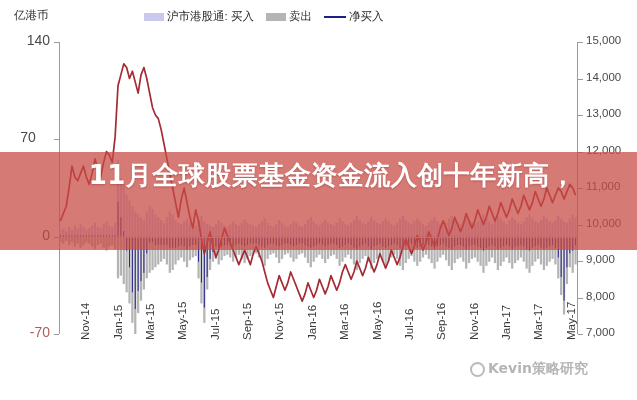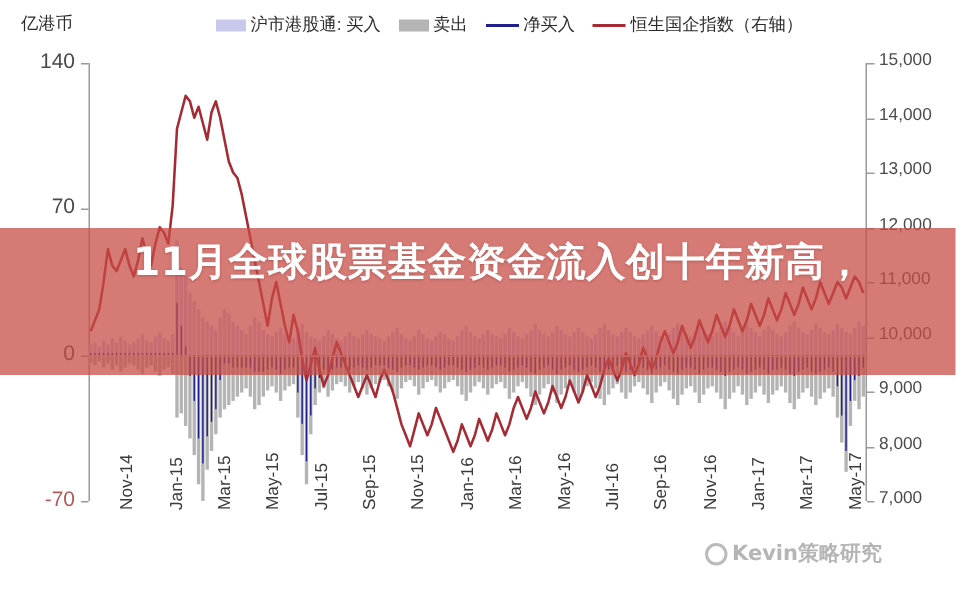--- a/index.html
+++ b/index.html
@@ -91,24 +91,20 @@
       <span class="sw" style="background:#c9c9ee"></span>
       <span class="txt">沪市港股通: 买入</span>
     </span>
     <span class="grp">
       <span class="sw" style="background:#b4b4b4"></span>
       <span class="txt">卖出</span>
     </span>
     <span class="grp">
       <span class="ln" style="border-top-color:#1f1f8c"></span>
       <span class="txt">净买入</span>
-    </span>
-    <span class="grp">
-      <span class="ln" style="border-top-color:#a52a33"></span>
-      <span class="txt">恒生国企指数（右轴）</span>
     </span>
   </div>
 
   <div class="axis-line yl-axis"></div>
   <div class="axis-line yr-axis"></div>
 
   <div id="plot">
     <svg id="plot-svg" width="518" height="292" viewBox="0 0 518 292" xmlns="http://www.w3.org/2000/svg">
       <g id="g-sell">
           <rect x="0.32" y="194.67" width="2.24" height="5.56" fill="#b4b4b4"></rect>
@@ -657,21 +653,21 @@
           <rect x="516.09" y="194.67" width="0.94" height="8.34" fill="#1f1f8c"></rect>
         </g>
       <path id="p-hsce" fill="none" stroke="#a52a33" stroke-width="1.7" stroke-linejoin="round" d="M1.44 178.85 L4.32 171.55 L7.19 164.25 L10.07 146.00 L12.95 124.10 L15.83 135.05 L18.71 138.70 L21.58 131.40 L24.46 124.10 L27.34 135.05 L30.22 142.35 L33.09 131.40 L35.97 116.80 L38.85 127.75 L41.73 135.05 L44.61 120.45 L47.48 109.50 L50.36 113.15 L53.24 120.45 L56.12 94.90 L58.99 43.80 L61.87 32.85 L64.75 21.90 L67.63 25.55 L70.51 36.50 L73.38 29.20 L76.26 40.15 L79.14 51.10 L82.02 32.85 L84.89 25.55 L87.77 36.50 L90.65 51.10 L93.53 65.70 L96.41 73.00 L99.28 76.65 L102.16 87.60 L105.04 102.20 L107.92 116.80 L110.79 131.40 L113.67 146.00 L116.55 160.60 L119.43 175.20 L122.31 156.95 L125.18 146.00 L128.06 160.60 L130.94 175.20 L133.82 186.15 L136.69 167.90 L139.57 178.85 L142.45 197.10 L145.33 211.70 L148.21 200.75 L151.08 189.80 L153.96 204.40 L156.84 215.35 L159.72 208.05 L162.59 197.10 L165.47 186.15 L168.35 193.45 L171.23 200.75 L174.11 208.05 L176.98 215.35 L179.86 222.65 L182.74 215.35 L185.62 208.05 L188.49 215.35 L191.37 222.65 L194.25 211.70 L197.13 204.40 L200.01 211.70 L202.88 219.00 L205.76 229.95 L208.64 240.90 L211.52 248.20 L214.39 255.50 L217.27 244.55 L220.15 233.60 L223.03 240.90 L225.91 248.20 L228.78 240.90 L231.66 229.95 L234.54 237.25 L237.42 244.55 L240.29 251.85 L243.17 259.15 L246.05 251.85 L248.93 240.90 L251.81 248.20 L254.68 255.50 L257.56 248.20 L260.44 237.25 L263.32 244.55 L266.19 251.85 L269.07 244.55 L271.95 233.60 L274.83 240.90 L277.71 248.20 L280.58 240.90 L283.46 229.95 L286.34 222.65 L289.22 229.95 L292.09 237.25 L294.97 229.95 L297.85 219.00 L300.73 226.30 L303.61 233.60 L306.48 226.30 L309.36 215.35 L312.24 222.65 L315.12 229.95 L317.99 222.65 L320.87 211.70 L323.75 219.00 L326.63 226.30 L329.51 219.00 L332.38 208.05 L335.26 215.35 L338.14 222.65 L341.02 215.35 L343.89 204.40 L346.77 197.10 L349.65 204.40 L352.53 211.70 L355.41 204.40 L358.28 193.45 L361.16 200.75 L364.04 208.05 L366.92 200.75 L369.79 189.80 L372.67 197.10 L375.55 204.40 L378.43 197.10 L381.31 186.15 L384.18 178.85 L387.06 186.15 L389.94 193.45 L392.82 186.15 L395.69 175.20 L398.57 182.50 L401.45 189.80 L404.33 182.50 L407.21 171.55 L410.08 178.85 L412.96 186.15 L415.84 178.85 L418.72 167.90 L421.59 175.20 L424.47 182.50 L427.35 175.20 L430.23 164.25 L433.11 171.55 L435.98 178.85 L438.86 171.55 L441.74 160.60 L444.62 167.90 L447.49 175.20 L450.37 167.90 L453.25 156.95 L456.13 164.25 L459.01 171.55 L461.88 164.25 L464.76 153.30 L467.64 160.60 L470.52 167.90 L473.39 160.60 L476.27 149.65 L479.15 156.95 L482.03 164.25 L484.91 156.95 L487.78 146.00 L490.66 153.30 L493.54 160.60 L496.42 153.30 L499.29 146.00 L502.17 149.65 L505.05 156.95 L507.93 149.65 L510.81 142.35 L513.68 146.00 L516.56 153.30"></path>
     </svg>
   </div>
 
   <div id="ticks-left">
       <div class="tick tick-l" style="top: 42px;"></div>
       <div class="ylab ylab-l" style="top: 32px;">140</div>
       <div class="tick tick-l" style="top: 139.333px;"></div>
-      <div class="ylab ylab-l" style="top: 129.333px;">70</div>
+      <div class="ylab ylab-l" style="top: 129.333px; text-align: center;">70</div>
       <div class="tick tick-l" style="top: 236.667px;"></div>
       <div class="ylab ylab-l" style="top: 226.667px;">0</div>
       <div class="tick tick-l" style="top: 334px;"></div>
       <div class="ylab ylab-l" style="top: 324px; color: rgb(176, 90, 90);">-70</div>
     </div>
   <div id="ticks-right">
       <div class="tick tick-r" style="top: 42px;"></div>
       <div class="ylab-r" style="top: 34px;">15,000</div>
       <div class="tick tick-r" style="top: 78.5px;"></div>
       <div class="ylab-r" style="top: 70.5px;">14,000</div>

